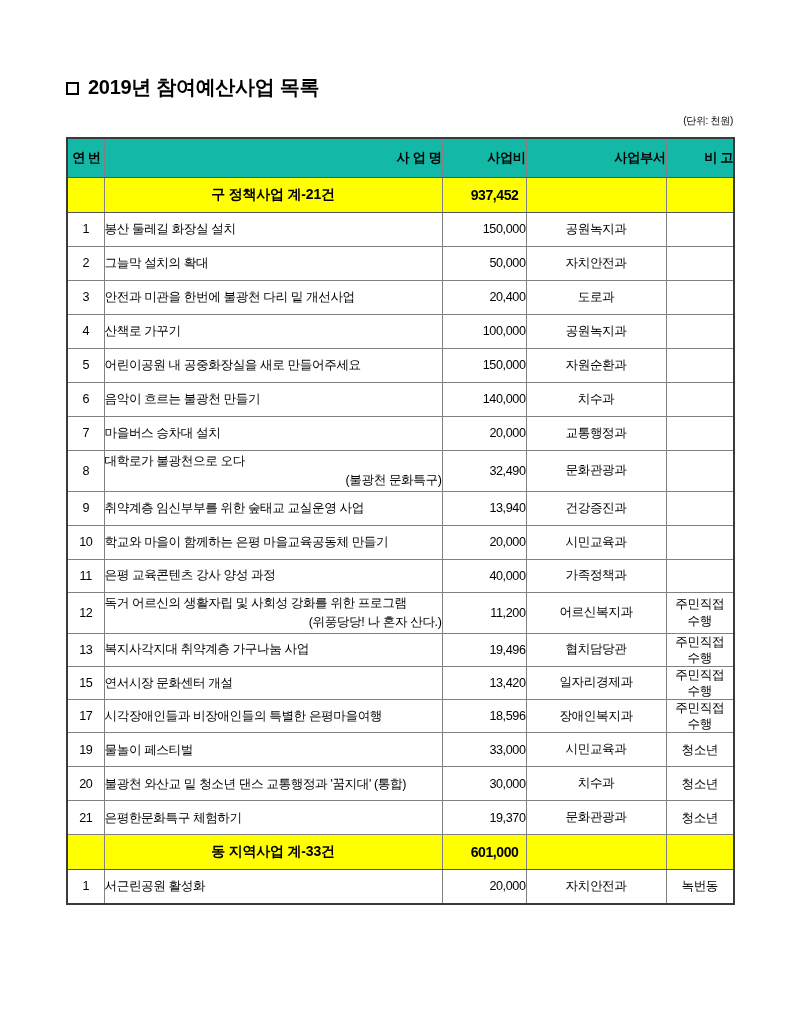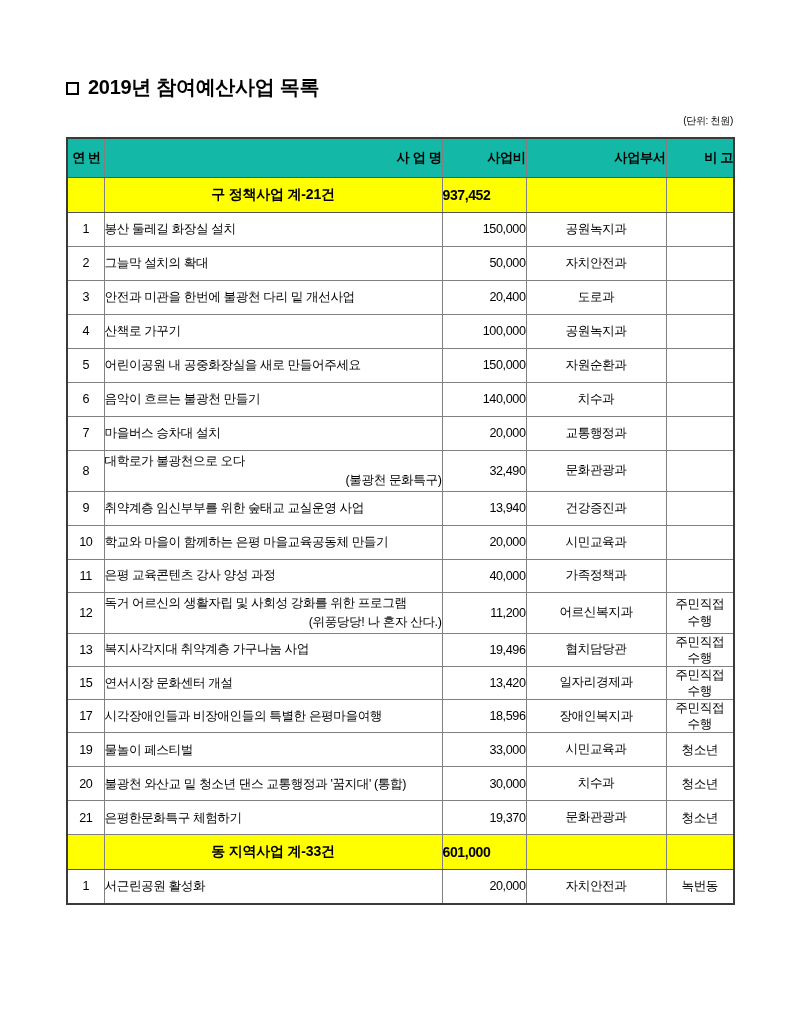--- a/index.html
+++ b/index.html
@@ -111,21 +111,21 @@
     font-size: 14px;
     border-top: 1.5px solid #555;
     border-bottom: 1.5px solid #555;
     margin-top: 40px;
   }
   tr.summary td.sum-name {
     text-align: center;
     letter-spacing: -0.2px;
   }
   tr.summary td.sum-cost {
-    text-align: left;
+    text-align: right;
     padding-right: 7px;
   }
 
   
   tr.data td { height: 34px; }
   tr.data.tall td { height: 41px; }
   tr.data.compact td { height: 33px; }
 
   td.cell-no {
     text-align: center;

